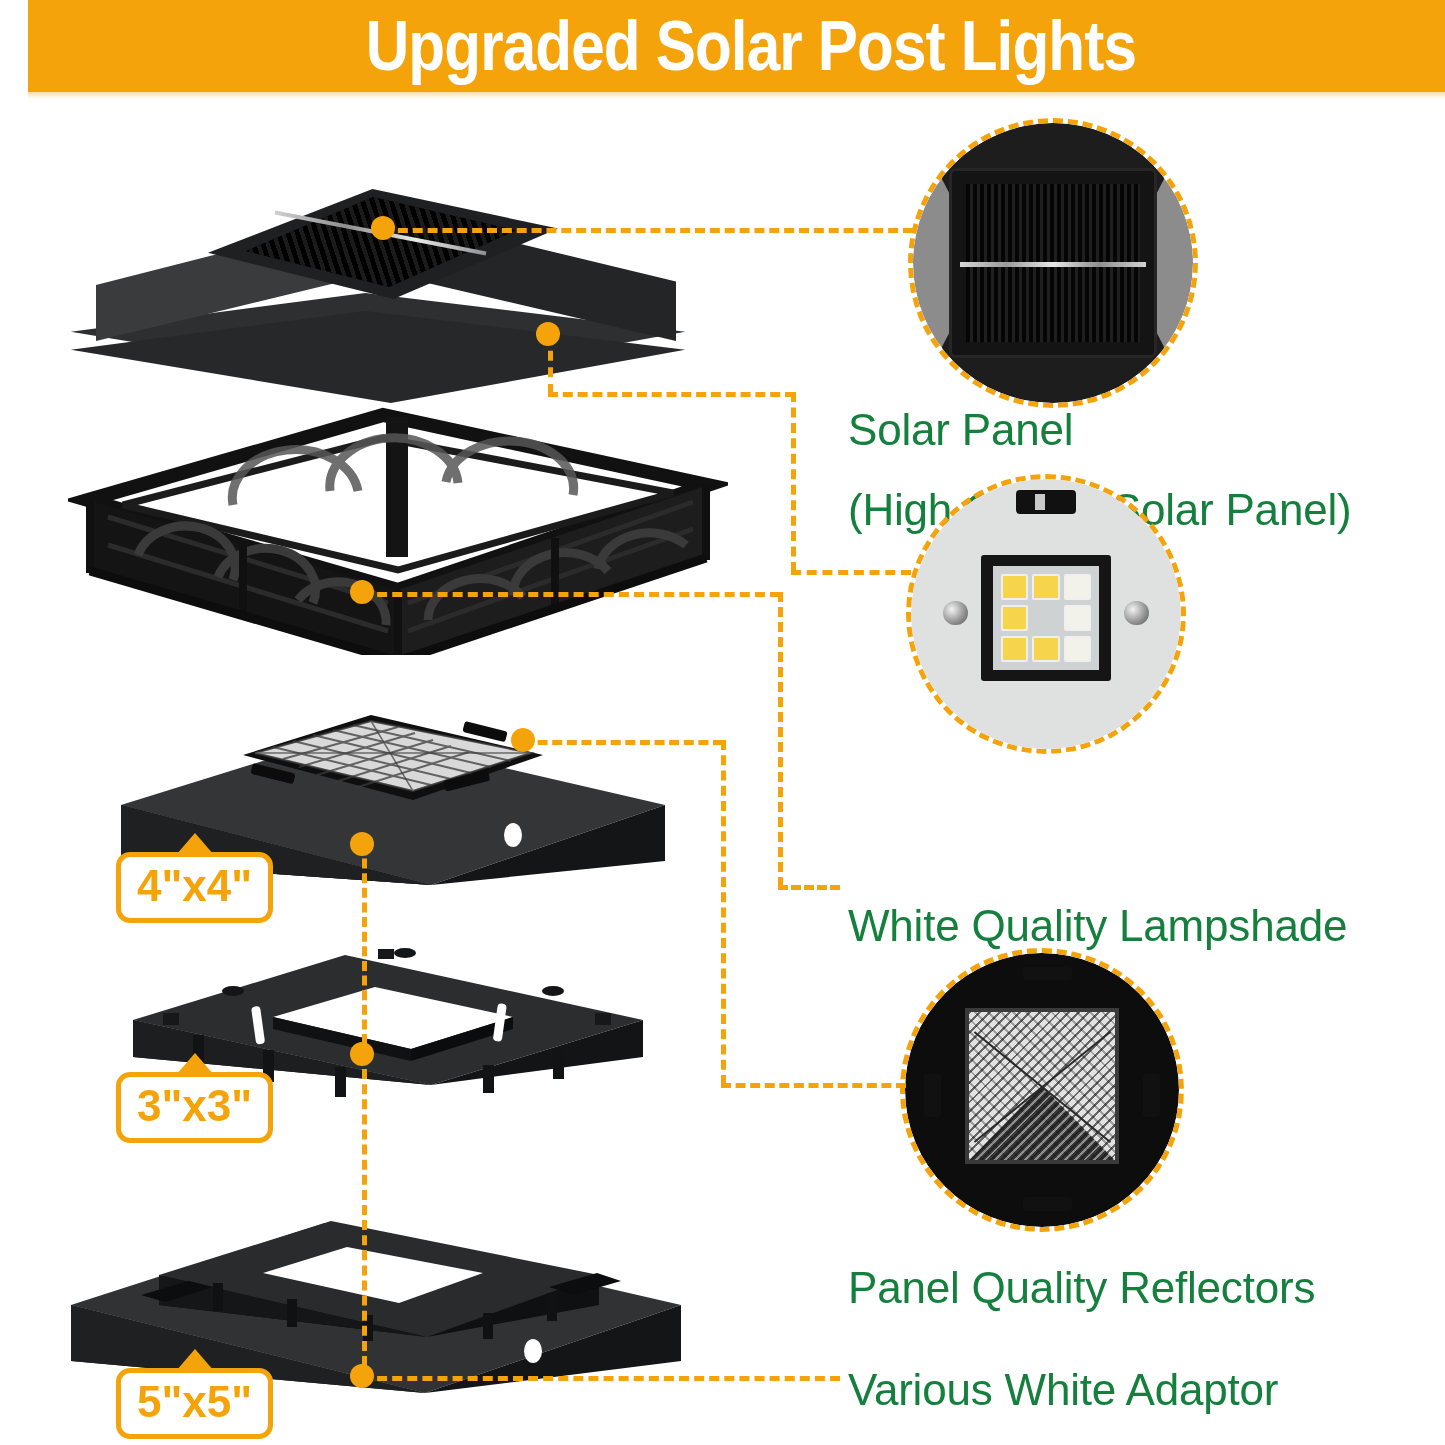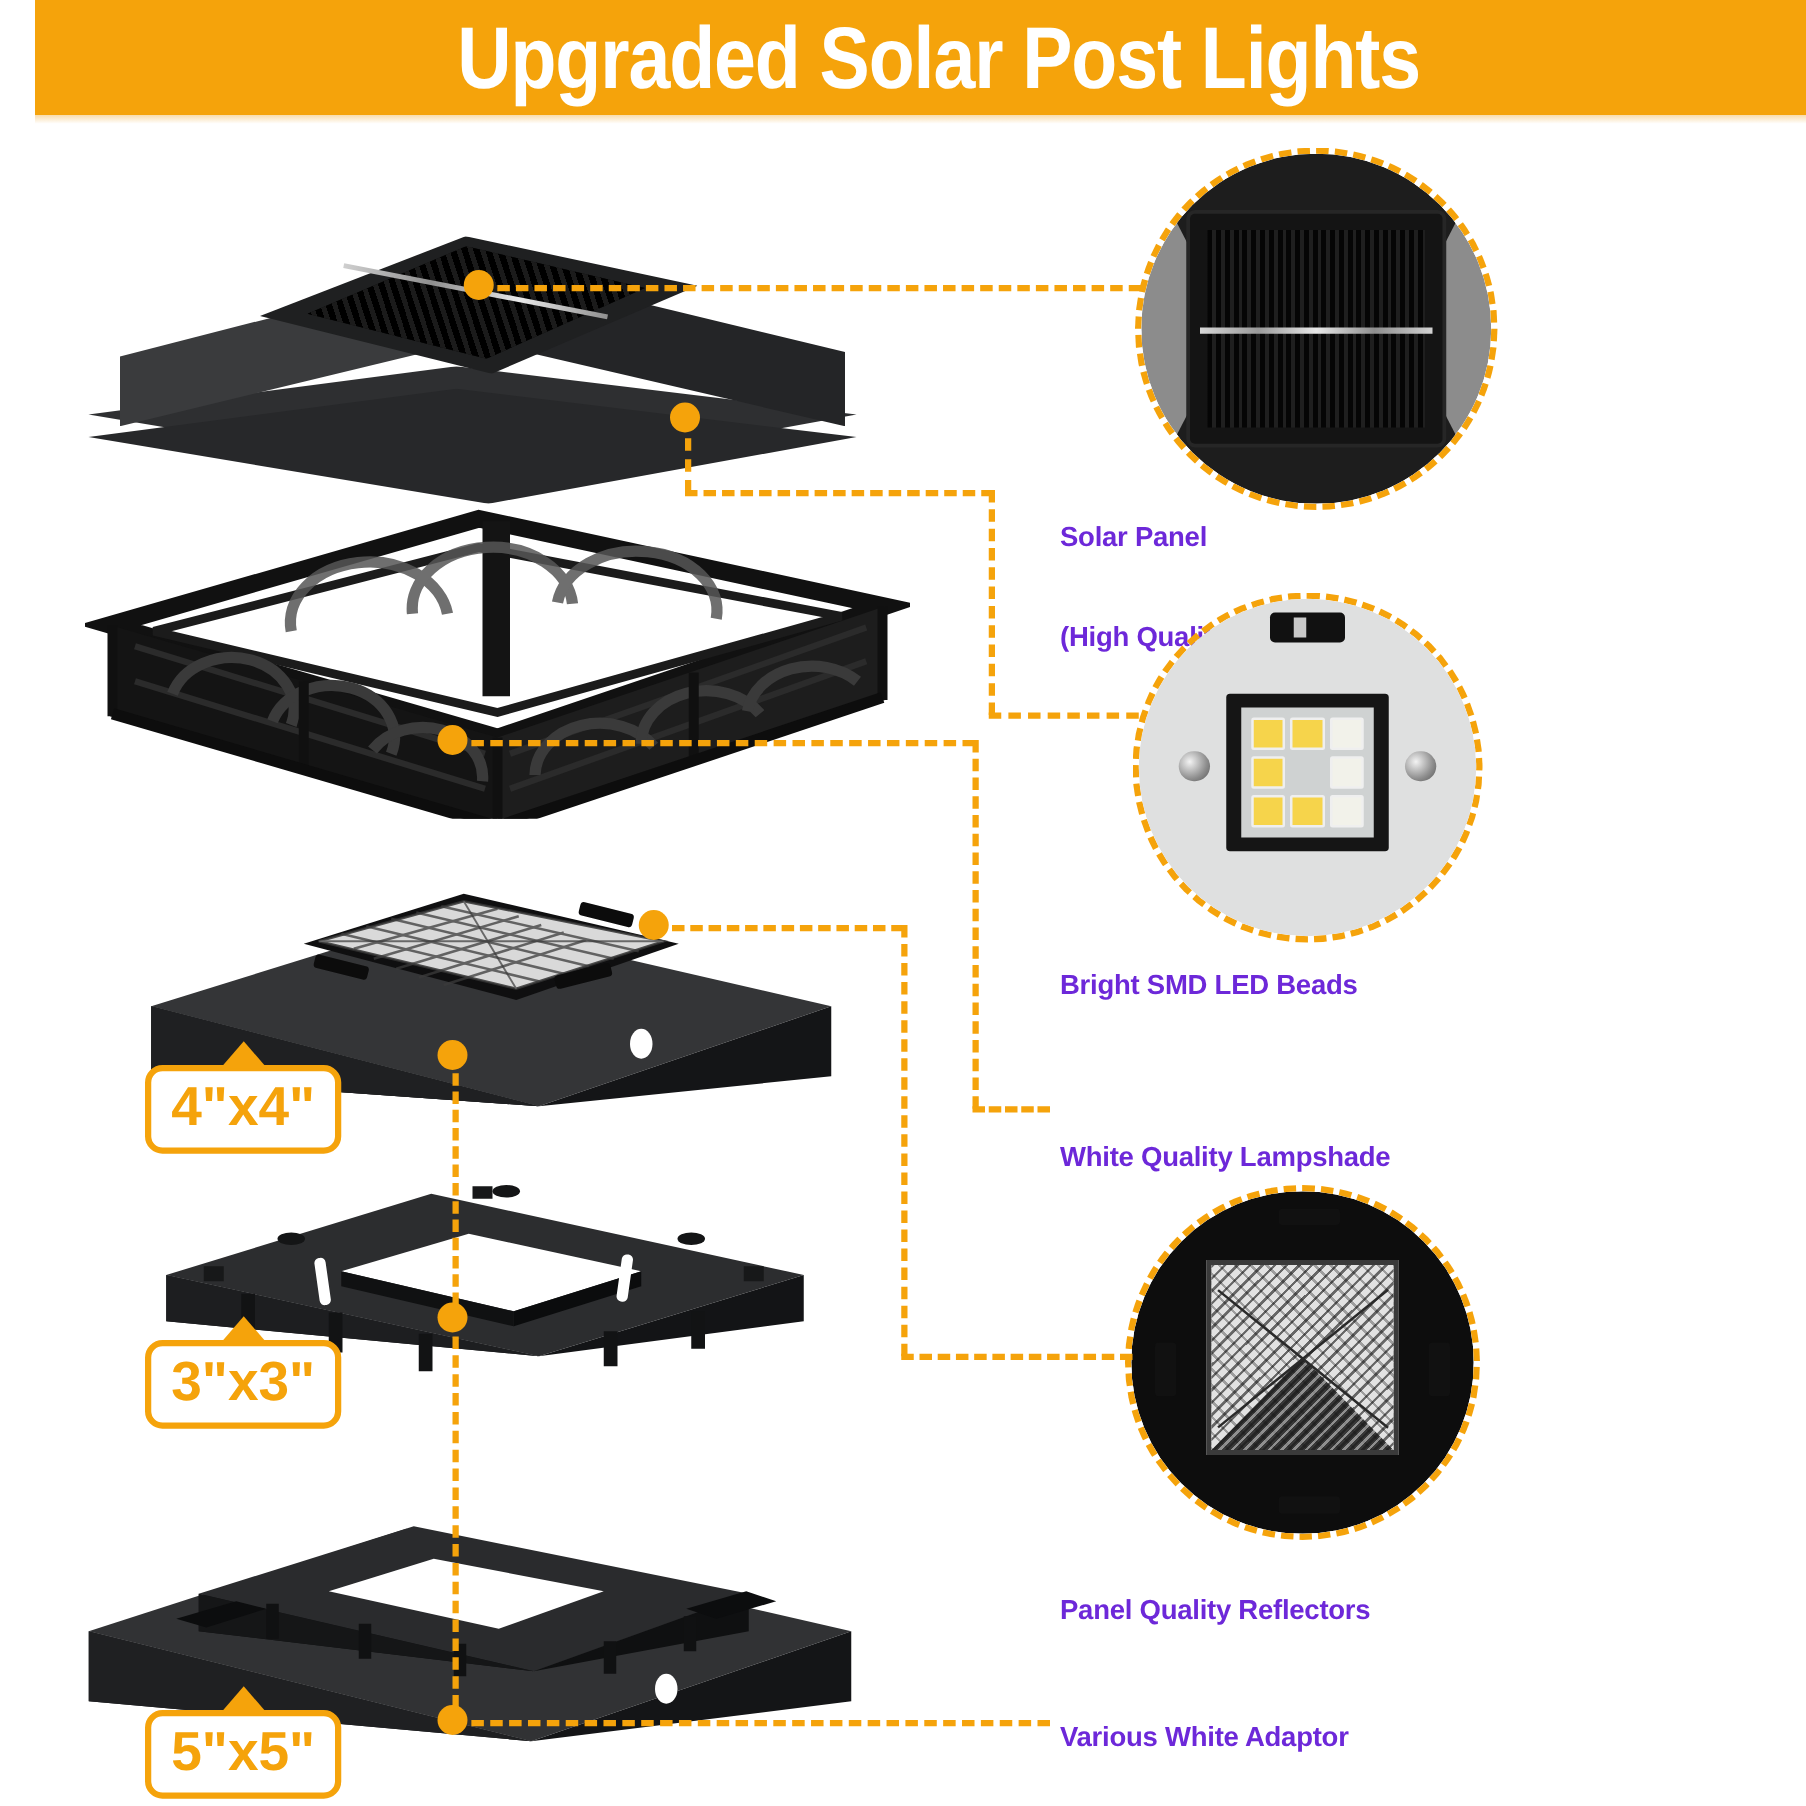--- a/index.html
+++ b/index.html
@@ -34,23 +34,23 @@
   }
   .dot{
     position:absolute;width:24px;height:24px;border-radius:50%;
     background:#F5A30B;z-index:6;
   }
   .dash-h{position:absolute;height:0;border-top:5px dashed #F5A30B;z-index:5;}
   .dash-v{position:absolute;width:0;border-left:5px dashed #F5A30B;z-index:5;}
 
   
   .callout{
-    position:absolute;color:#6d28d9;font-weight:bold;
+    position:absolute;color:#15803d;font-weight:normal;
     font-family:"Liberation Sans","DejaVu Sans",sans-serif;
-    font-size:22px;line-height:40px;white-space:pre-line;letter-spacing:-.2px;
+    font-size:44px;line-height:40px;white-space:pre-line;letter-spacing:-.2px;
   }
 
   
   .badge{
     position:absolute;z-index:8;
     border:5px solid #F5A30B;border-radius:14px;background:#ffffff;
     padding:4px 16px 7px 16px;
     color:#F5A30B;font-weight:bold;font-size:44px;line-height:50px;
     font-family:"Liberation Sans","DejaVu Sans",sans-serif;
     white-space:nowrap;
@@ -388,21 +388,20 @@
   <div class="dash-v" style="left:334px;top:1054px;height:312px;"></div>
   <div class="dot" style="left:322px;top:1364px;"></div>
   <div class="dash-h" style="left:334px;top:1376px;width:478px;"></div>
 
   <div class="callout" style="left:820px;top:370px;">
     <div>Solar Panel</div>
     <div>(High Quality Solar Panel)</div>
   </div>
 
   <div class="callout" style="left:820px;top:728px;">
-    <div>Bright SMD LED Beads</div>
   </div>
 
   <div class="callout" style="left:820px;top:866px;">
     <div>White Quality Lampshade</div>
   </div>
 
   <div class="callout" style="left:820px;top:1228px;">
     <div>Panel Quality Reflectors</div>
   </div>
 

